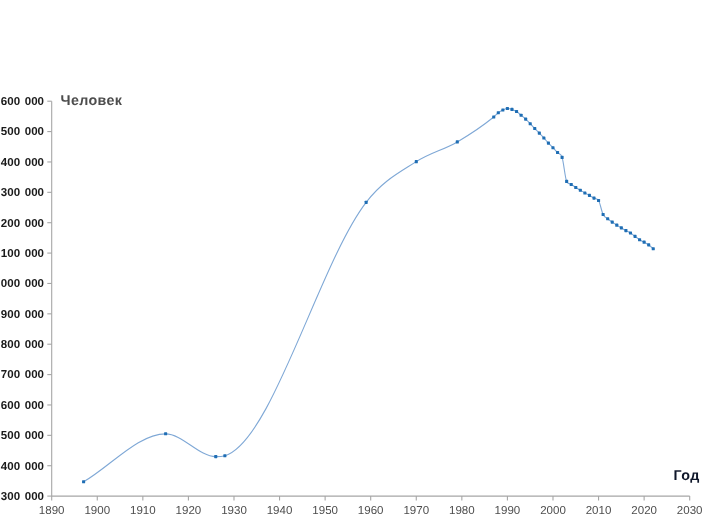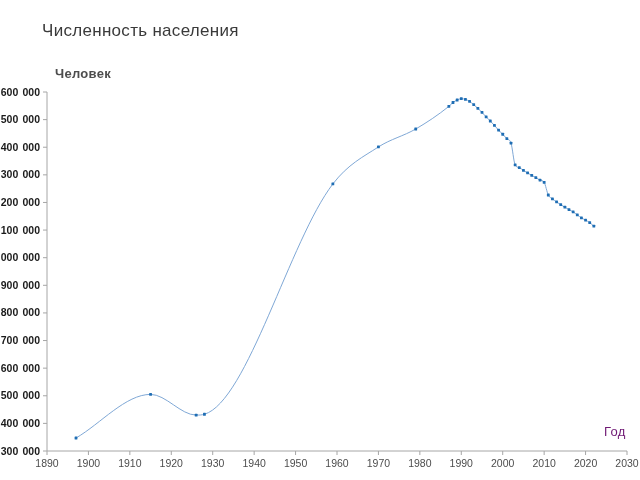--- a/index.html
+++ b/index.html
@@ -5,35 +5,34 @@
   html,body{margin:0;padding:0;background:#fff;}
   #screen{
     position:relative;width:640px;height:480px;background:#ffffff;overflow:hidden;
     font-family:"Liberation Sans", sans-serif;
   }
   .chart-title{
     position:absolute;left:42px;top:20px;
     font-size:17px;line-height:21px;color:#3a3a3a;letter-spacing:0.3px;
   }
   .y-axis-title{
-    position:absolute;left:55px;top:66px;
+    position:absolute;left:55px;top:83px;
     font-size:13px;font-weight:bold;color:#4d4d4d;letter-spacing:0.3px;
   }
   .x-axis-title{
-    position:absolute;left:604px;top:424px;width:32px;text-align:left;
-    font-size:13px;font-weight:normal;color:#701a75;letter-spacing:0.3px;
+    position:absolute;left:604px;top:424px;width:32px;text-align:right;
+    font-size:13px;font-weight:bold;color:#0f172a;letter-spacing:0.3px;
   }
   svg text{font-family:"Liberation Sans", sans-serif;}
 </style>
 </head>
 <body>
 
 <div id="screen">
   <div class="chart-title">
-    <div>Численность населения</div>
   </div>
 
   <div class="y-axis-title">Человек</div>
   <div class="x-axis-title">Год</div>
 
   <svg id="chart-svg" width="640" height="480" viewBox="0 0 640 480">
       <line x1="47" y1="92" x2="47" y2="451" stroke="#A6A6A6" stroke-width="1"></line>
       <line x1="47" y1="451" x2="627" y2="451" stroke="#A6A6A6" stroke-width="1"></line>
       <line x1="43" y1="451" x2="47" y2="451" stroke="#A6A6A6" stroke-width="1"></line>
       <text x="40" y="454.5" text-anchor="end" font-size="10.5" font-weight="bold" fill="#1A1A1A">300  000</text>

